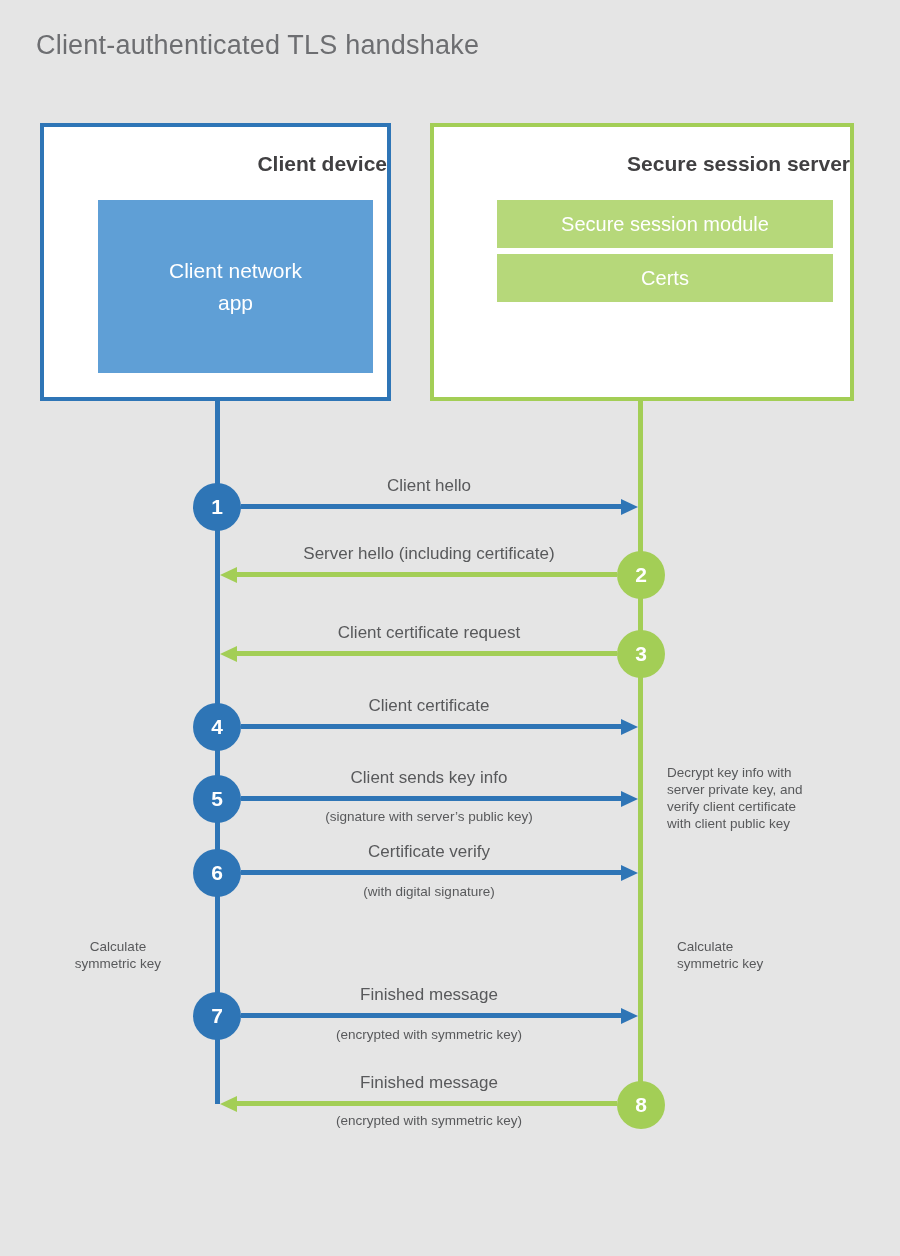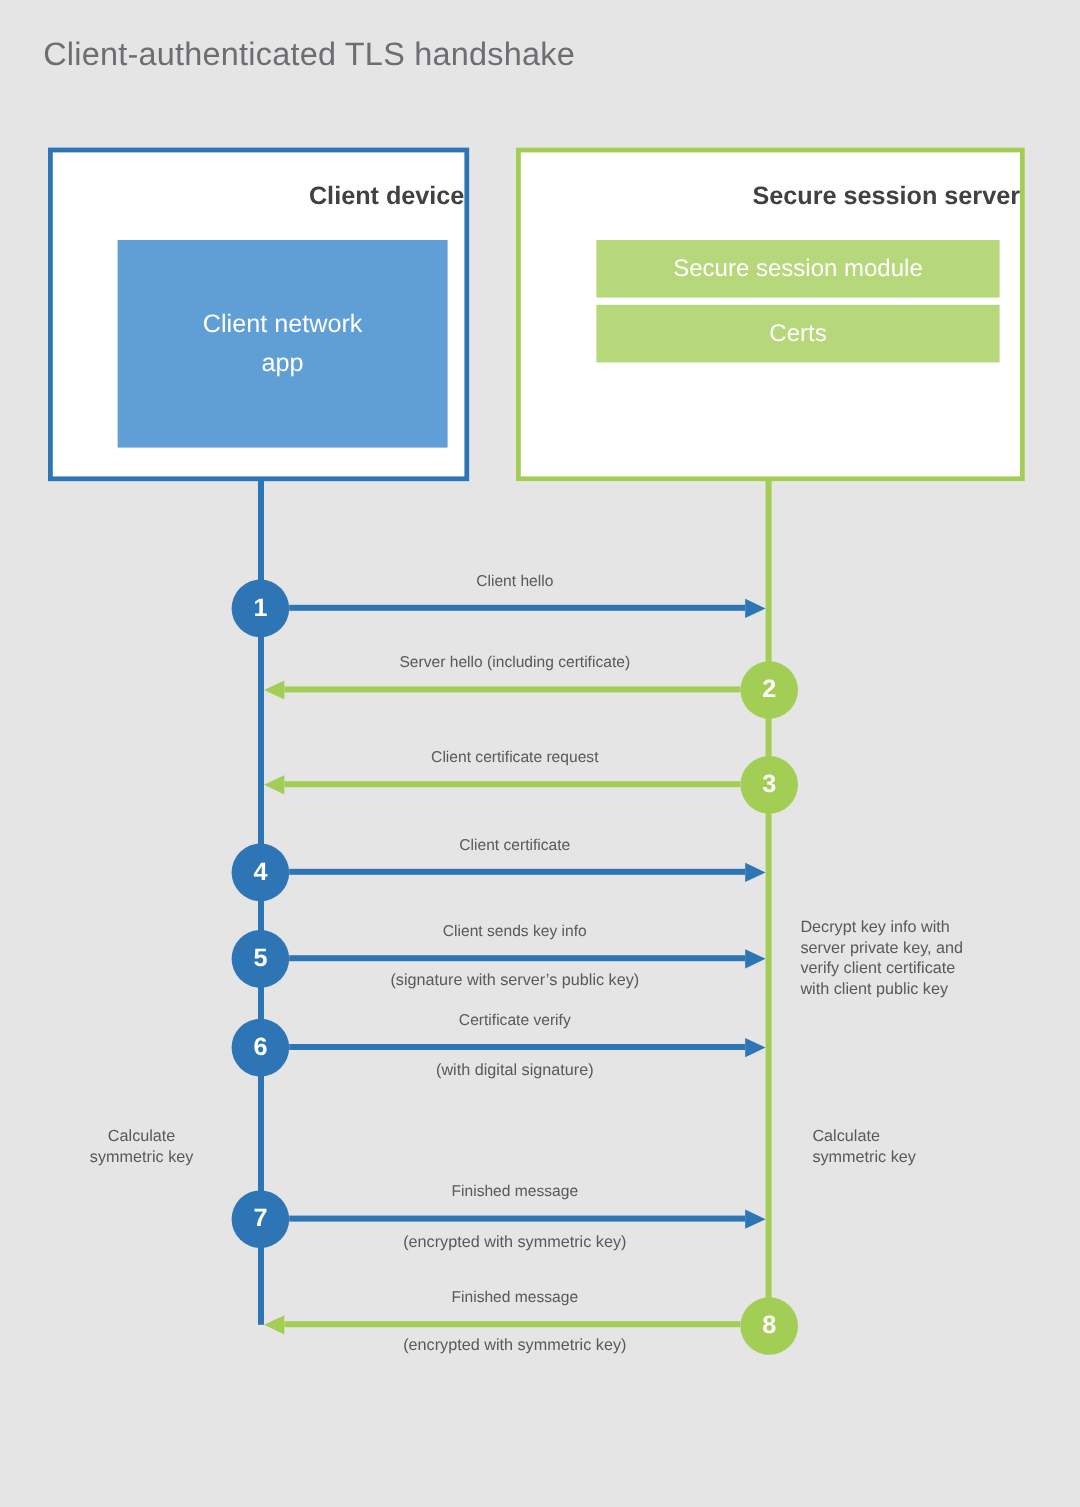--- a/index.html
+++ b/index.html
@@ -56,21 +56,21 @@
     border-top:8px solid transparent; border-bottom:8px solid transparent;
   }
   .arrow.left{ left:237px; width:380px; background:var(--green,#a3ce56); }
   .arrow.left::before{
     content:''; position:absolute; left:-17px; top:-5.5px;
     border-right:17px solid var(--green,#a3ce56);
     border-top:8px solid transparent; border-bottom:8px solid transparent;
   }
   .msg-label{
     position:absolute; left:220px; width:418px; text-align:center;
-    font-size:13px; color:var(--text-gray,#58595b);
+    font-size:17px; color:var(--text-gray,#58595b);
   }
   .msg-sublabel{
     position:absolute; left:220px; width:418px; text-align:center;
     font-size:13.5px; color:var(--text-gray,#58595b);
   }
   .note{
     position:absolute; font-size:13.5px; line-height:17px;
     color:var(--text-gray,#58595b);
   }
   .note.centered{ text-align:center; }

